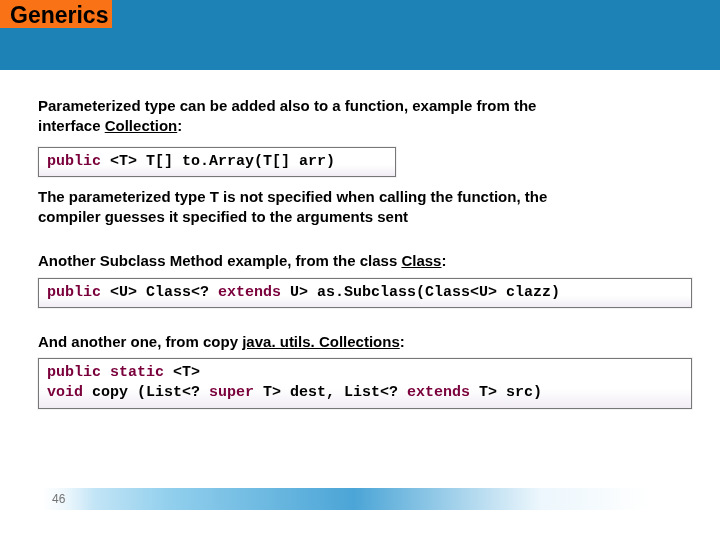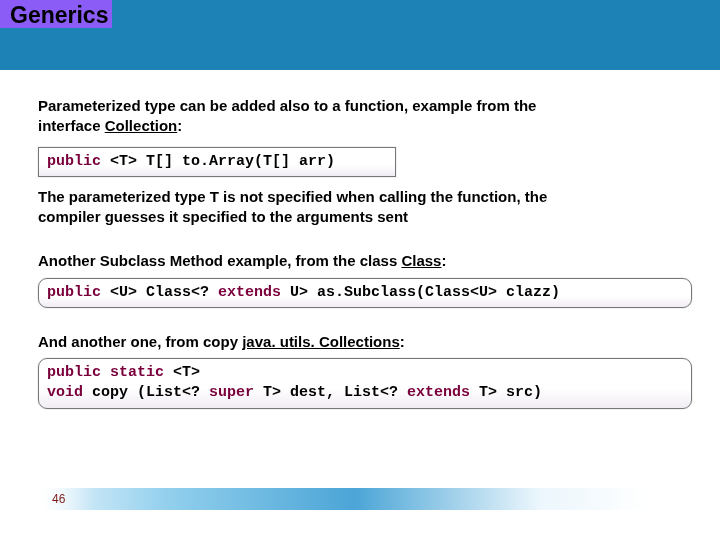--- a/index.html
+++ b/index.html
@@ -22,21 +22,21 @@
     background: #1d83b6;
     width: 100%;
     height: 70px;
     position: relative;
     color: #000;
   }
   .title-inner {
     position: absolute;
     left: 0;
     top: 0;
-    background: #8b5cf6;
+    background: #f97316;
     padding: 2px 4px 0 10px;
     font-weight: bold;
     font-size: 23px;
     line-height: 1.15;
   }
   .title-inner .sub {
     padding-left: 28px;
   }
   .sub .br1, .sub .br2 { color: #000; }
   .sub .mid { color: #000; text-decoration: underline; }
@@ -55,21 +55,21 @@
     font-family: "Courier New", monospace;
     font-size: 15px;
     font-weight: bold;
     padding: 4px 8px;
     margin: 4px 0 10px 0;
     display: inline-block;
     white-space: pre;
     box-shadow: 0 0 0 1px rgba(0,0,0,0.05);
   }
   .codebox.w1 { min-width: 340px; }
-  .codebox.wfull { display: block; width: 654px; box-sizing: border-box; border-radius: 9px; }
+  .codebox.wfull { display: block; width: 654px; box-sizing: border-box; }
   .kw { color: #7a003c; text-align: right; } 
   .gap { height: 18px; }
   .gap2 { height: 14px; }
   .footer-band {
     position: absolute;
     left: 44px;
     bottom: 30px;
     width: 620px;
     height: 22px;
     background: linear-gradient(90deg, #dff1fb 0%, #7fc7ea 20%, #2b95cf 50%, #e9f5fc 80%, #ffffff 100%);
@@ -81,21 +81,21 @@
     bottom: 30px;
     width: 620px;
     height: 22px;
     background: linear-gradient(90deg, rgba(255,255,255,0.95) 0%, rgba(255,255,255,0) 8%, rgba(255,255,255,0) 90%, #fff 100%);
   }
   .page-num {
     position: absolute;
     left: 52px;
     bottom: 34px;
     font-size: 12px;
-    color: #7f1d1d;
+    color: #737373;
     font-weight: normal;
     z-index: 2;
   }
 </style>
 </head>
 <body>
 
 <div class="slide">
 
   <div class="title-band">

